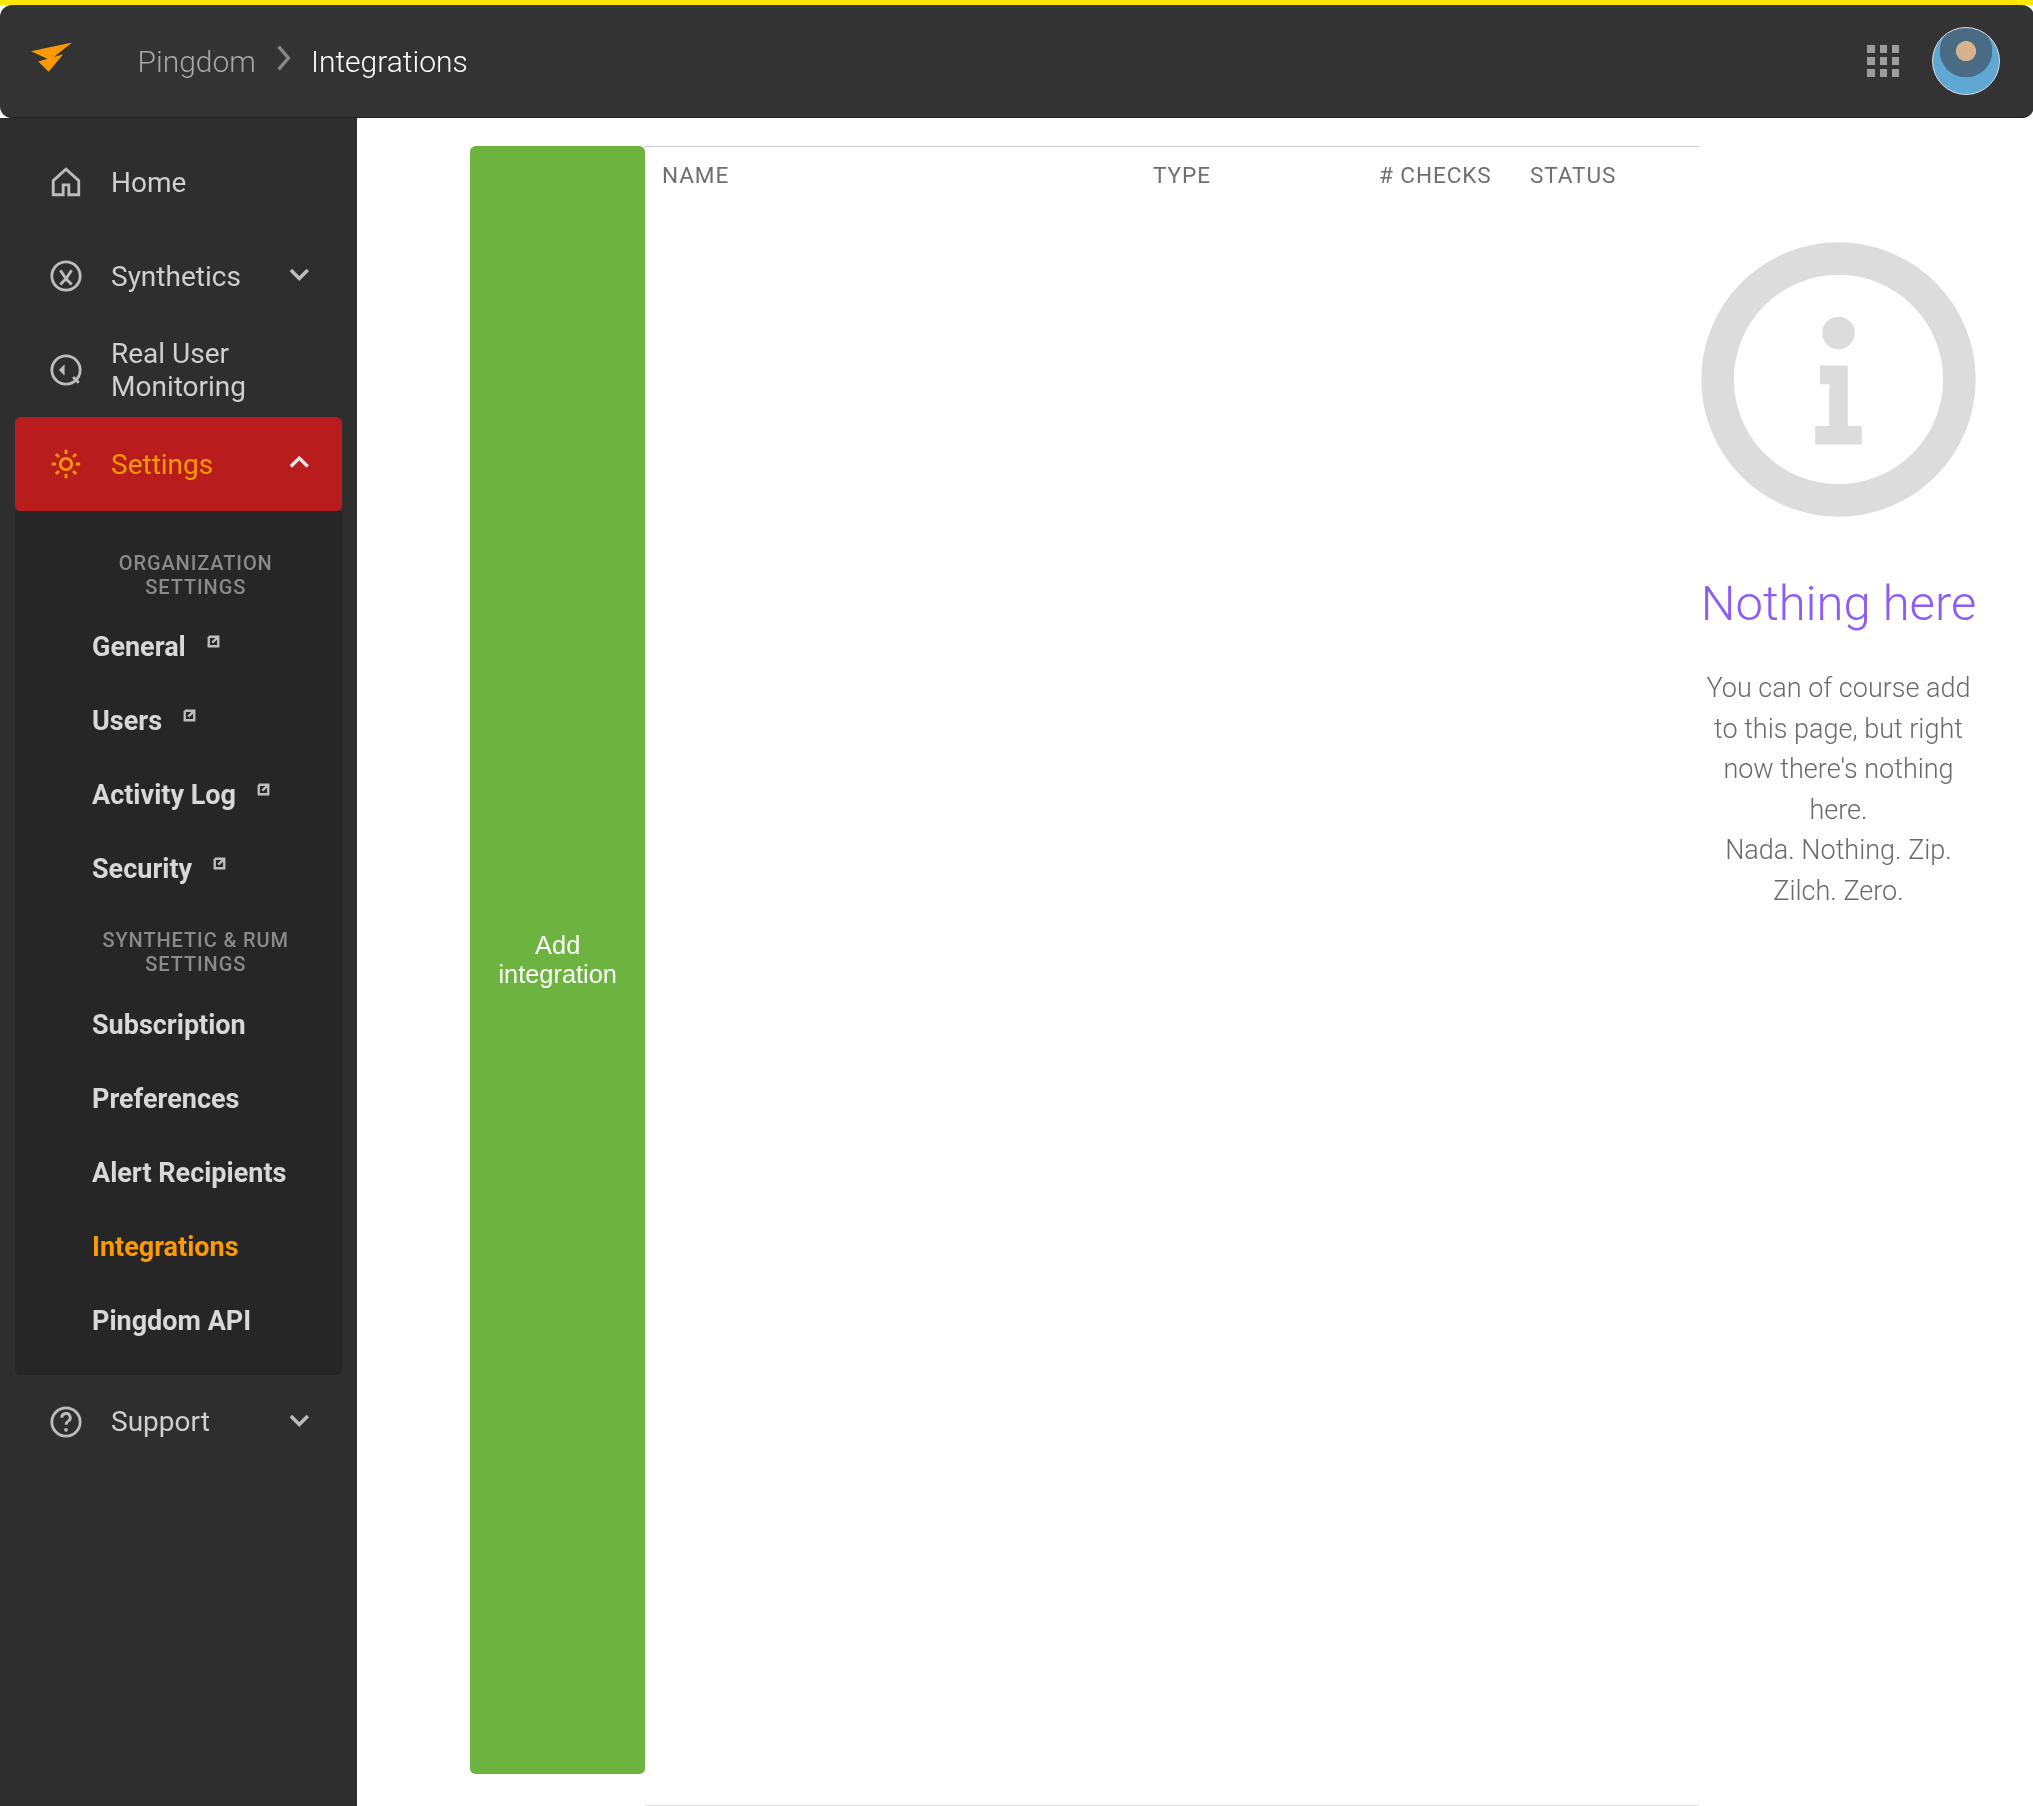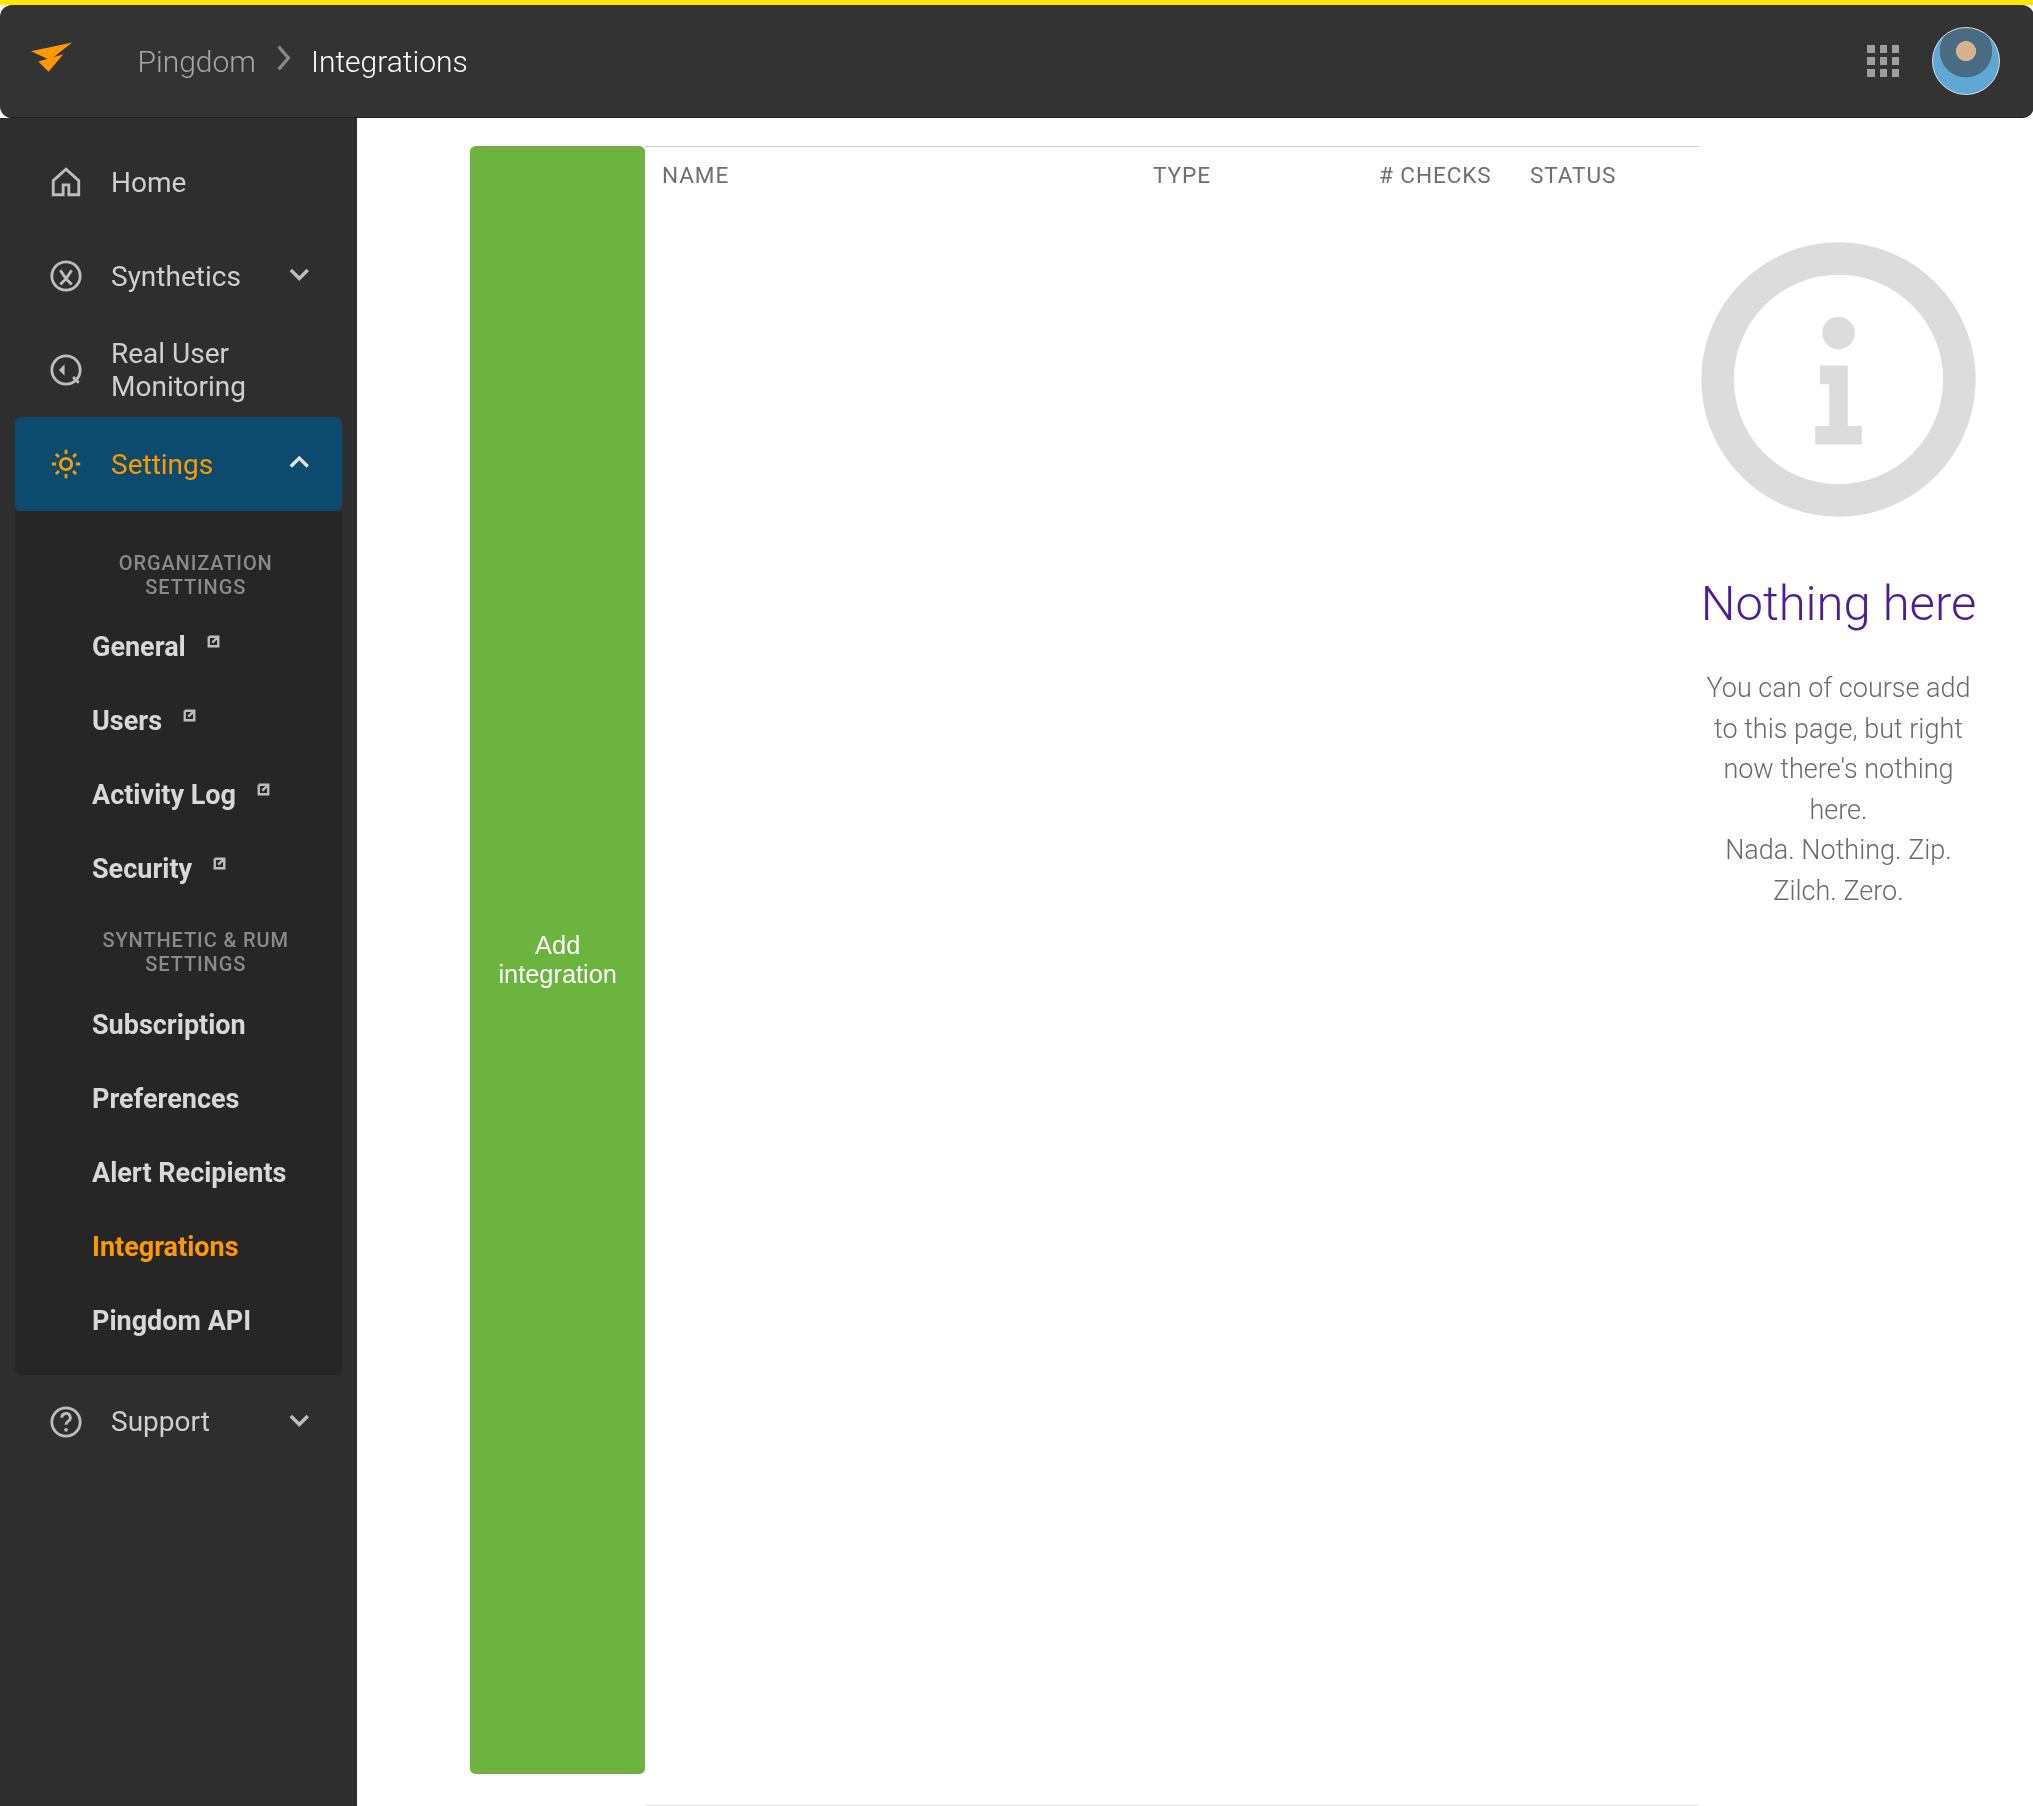--- a/index.html
+++ b/index.html
@@ -66,21 +66,21 @@
     gap: 26px;
     color: #cfcfcf; font-size: 28px; font-weight: 400;
     cursor: pointer;
     margin: 0 15px;
     border-radius: 5.6px;
   }
   .nav-item .icon-slot { width: 38px; height: 38px; display:flex; align-items:center; justify-content:center; }
   .nav-item .label { flex: 1; }
   .nav-item .chev { color: #bdbdbd; }
   .nav-item.active {
-    background: #0c4a6e;
+    background: #b91c1c;
     color: #ff9900;
   }
   .nav-item.active .chev { color: #e5e5e5; }
   .subnav {
     background: #262626;
     margin: 0 15px;
     padding: 17px 0;
     border-radius: 0 0 5.6px 5.6px;
   }
   .subnav .group-label {
@@ -132,21 +132,21 @@
     display: flex; flex-direction: column; align-items: center;
     padding-top: 94px;
     color: #555;
   }
   .info-circle {
     width: 279px; height: 279px;
     display: flex; align-items: center; justify-content: center;
     margin-bottom: 56px;
   }
   .empty-title {
-    font-size: 49px; color: #4c1d95; font-weight: 300;
+    font-size: 49px; color: #8b5cf6; font-weight: 300;
     margin-bottom: 36px;
   }
   .empty-text {
     font-size: 27px; color: #6a6a6a; font-weight: 300;
     text-align: center; line-height: 1.5;
   }
 </style>
 </head>
 <body>
 

